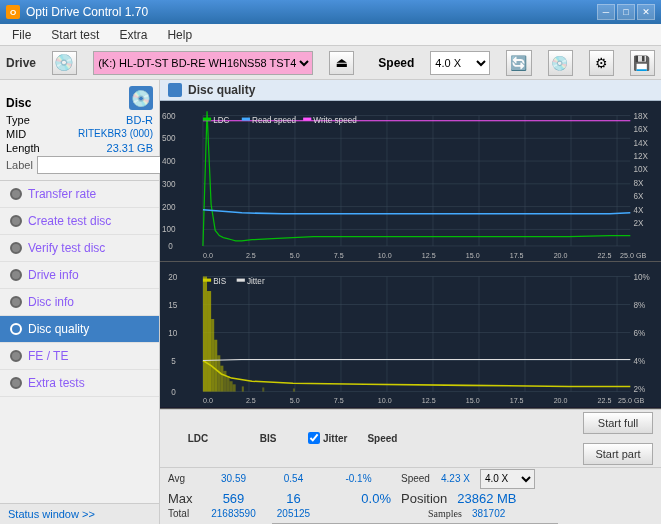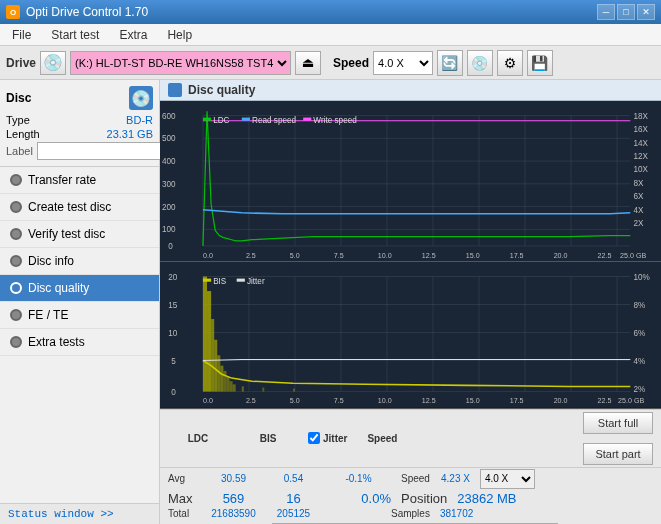--- a/index.html
+++ b/index.html
@@ -10,47 +10,47 @@
     .title-bar-left { display: flex; align-items: center; gap: 6px; }
     .title-bar-icon { width: 14px; height: 14px; background: #ff9500; border-radius: 2px; display: flex; align-items: center; justify-content: center; font-size: 8px; color: white; font-weight: bold; }
     .title-bar-controls { display: flex; gap: 2px; }
     .title-btn { width: 18px; height: 16px; background: rgba(255,255,255,0.2); border: 1px solid rgba(255,255,255,0.3); color: white; font-size: 9px; cursor: pointer; display: flex; align-items: center; justify-content: center; }
 
     
     .menu-bar { background: #f5f5f5; border-bottom: 1px solid #ccc; height: 22px; display: flex; align-items: center; padding: 0 4px; gap: 4px; }
     .menu-item { padding: 2px 8px; cursor: pointer; font-size: 12px; color: #333; }
 
     
-    .drive-bar { background: #e8e8e8; border-bottom: 1px solid #ccc; height: 34px; display: flex; align-items: center; padding: 0 6px; gap: 4px; }
+    .drive-bar { background: #e8e8e8; border-bottom: 1px solid #ccc; height: 34px; display: flex; align-items: center; padding: 0 6px; gap: 16px; }
     .drive-label { font-weight: bold; font-size: 12px; color: #333; }
     .drive-select { height: 24px; min-width: 220px; font-size: 11px; border: 1px solid #aaa; background: #f9a8d4; }
     .drive-btn { height: 24px; width: 26px; border: 1px solid #aaa; background: linear-gradient(to bottom, #fff, #e0e0e0); cursor: pointer; display: flex; align-items: center; justify-content: center; }
     .speed-label { font-weight: bold; font-size: 12px; margin-left: 8px; }
     .speed-select { height: 24px; min-width: 60px; font-size: 11px; border: 1px solid #aaa; background: white; }
     .icon-btn { height: 26px; width: 26px; border: 1px solid #aaa; background: linear-gradient(to bottom, #fff, #ddd); cursor: pointer; display: flex; align-items: center; justify-content: center; font-size: 14px; }
 
     
     .sidebar { width: 160px; background: #f0f0f0; border-right: 1px solid #ccc; display: flex; flex-direction: column; }
     .disc-panel { border-bottom: 1px solid #ccc; padding: 6px; }
-    .disc-header { display: flex; align-items: center; justify-content: space-between; margin-bottom: 4px; }
+    .disc-header { display: flex; align-items: flex-end; justify-content: space-between; margin-bottom: 4px; }
     .disc-title { font-weight: bold; font-size: 12px; }
     .disc-field { display: flex; justify-content: space-between; margin-bottom: 2px; font-size: 11px; }
     .disc-label-row { display: flex; align-items: center; gap: 2px; margin-top: 2px; }
     .disc-label-input { flex: 1; height: 18px; border: 1px solid #aaa; font-size: 10px; padding: 0 2px; }
     .disc-label-btn { height: 18px; width: 20px; border: 1px solid #aaa; background: linear-gradient(to bottom, #fff, #ddd); cursor: pointer; font-size: 10px; display: flex; align-items: center; justify-content: center; }
 
     .nav-items { flex: 1; }
-    .nav-item { display: flex; align-items: center; padding: 5px 8px; cursor: pointer; gap: 4px; font-size: 12px; color: #000000; border-bottom: 1px solid #e0e0e0; }
+    .nav-item { display: flex; align-items: center; padding: 5px 8px; cursor: pointer; gap: 4px; font-size: 12px; color: #8b5cf6; border-bottom: 1px solid #e0e0e0; }
     .nav-item.active { background: #3d7fc4; color: white; }
     .nav-item-icon { width: 16px; height: 16px; display: flex; align-items: center; justify-content: center; flex-shrink: 0; }
     .nav-circle { width: 12px; height: 12px; border-radius: 50%; background: #888; border: 2px solid #666; }
     .nav-circle.active { background: #3d7fc4; border-color: white; }
 
     
-    .status-window-btn { padding: 4px 8px; cursor: pointer; font-size: 11px; border-top: 1px solid #ccc; background: #e8e8e8; display: flex; align-items: center; gap: 4px; color: #0066cc; font-family: Liberation Mono, monospace; }
+    .status-window-btn { padding: 4px 8px; cursor: pointer; font-size: 11px; border-top: 1px solid #ccc; background: #e8e8e8; display: flex; align-items: center; gap: 4px; color: #0066cc; }
 
     
     .content { flex: 1; background: #c8d8e8; display: flex; flex-direction: column; overflow: hidden; }
     .content-header { background: #e0eaf5; border-bottom: 1px solid #aabbcc; padding: 3px 8px; display: flex; align-items: center; gap: 6px; height: 22px; }
     .content-title { font-weight: bold; font-size: 12px; color: #333; }
 
     
     .charts-area { flex: 1; display: flex; flex-direction: column; }
     .chart-container { flex: 1; position: relative; background: #1a1a2e; border-bottom: 1px solid #555; }
     .chart-svg { width: 100%; height: 100%; }
@@ -120,20 +120,24 @@
     <div class="disc-panel">
       <div class="disc-header">
         <span class="disc-title">Disc</span>
         <div style="width:24px;height:24px;background:#3d7fc4;border-radius:3px;display:flex;align-items:center;justify-content:center;color:white;font-size:16px;">💿</div>
       </div>
       <div class="disc-field">
         <span>Type</span>
         <span style="color:#0066cc;font-weight:500;">BD-R</span>
       </div>
       <div class="disc-field">
+        <span>MID</span>
+        <span style="color:#0066cc;font-weight:500;font-size:10px;">RITEKBR3 (000)</span>
+      </div>
+      <div class="disc-field">
         <span>Length</span>
         <span style="color:#0066cc;font-weight:500;">23.31 GB</span>
       </div>
       <div class="disc-label-row">
         <span style="color:#555;margin-right:2px;">Label</span>
         <input class="disc-label-input" type="text" style="">
         <button class="disc-label-btn">🖊</button>
       </div>
     </div>
 
@@ -148,20 +152,26 @@
         <div class="nav-item-icon">
             <div class="nav-circle"></div>
           </div>
         <span>Create test disc</span>
       </div>
       <div class="nav-item">
         <div class="nav-item-icon">
             <div class="nav-circle"></div>
           </div>
         <span>Verify test disc</span>
+      </div>
+      <div class="nav-item">
+        <div class="nav-item-icon">
+            <div class="nav-circle"></div>
+          </div>
+        <span>Drive info</span>
       </div>
       <div class="nav-item">
         <div class="nav-item-icon">
             <div class="nav-circle"></div>
           </div>
         <span>Disc info</span>
       </div>
       <div class="nav-item active">
         <div class="nav-item-icon">
             <div class="nav-circle active"></div>
@@ -378,21 +388,21 @@
         <span style="min-width:55px;color:#0066cc;text-align:center;">569</span>
         <span style="min-width:45px;color:#0066cc;text-align:center;">16</span>
         <span style="min-width:65px;color:#0066cc;text-align:right;">0.0%</span>
         <span style="min-width:30px;color:#333;">Position</span>
         <span style="color:#0066cc;">23862 MB</span>
       </div>
       <div style="display:flex;align-items:center;padding:1px 8px;gap:10px;font-size:10px;">
         <span style="min-width:28px;color:#333;">Total</span>
         <span style="min-width:55px;color:#0066cc;text-align:center;">21683590</span>
         <span style="min-width:45px;color:#0066cc;text-align:center;">205125</span>
-        <span style="min-width:30px;color:#333;margin-left:65px;">Samples</span>
+        <span style="min-width:30px;color:#333;margin-left:102px;font-family:Liberation Serif, serif;">Samples</span>
         <span style="color:#0066cc;">381702</span>
       </div>
     </div>
 
     <div class="progress-area">
       <span class="progress-label">Test completed</span>
       <div class="progress-bar-container">
         <div class="progress-bar-fill" style="width:100%;"></div>
       </div>
       <span class="progress-pct">100.0%</span>

